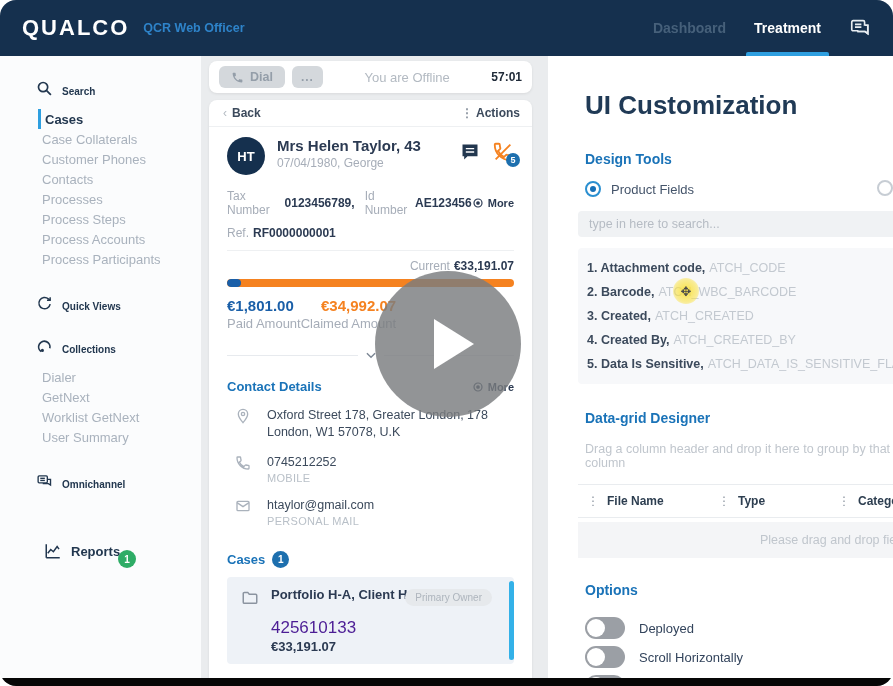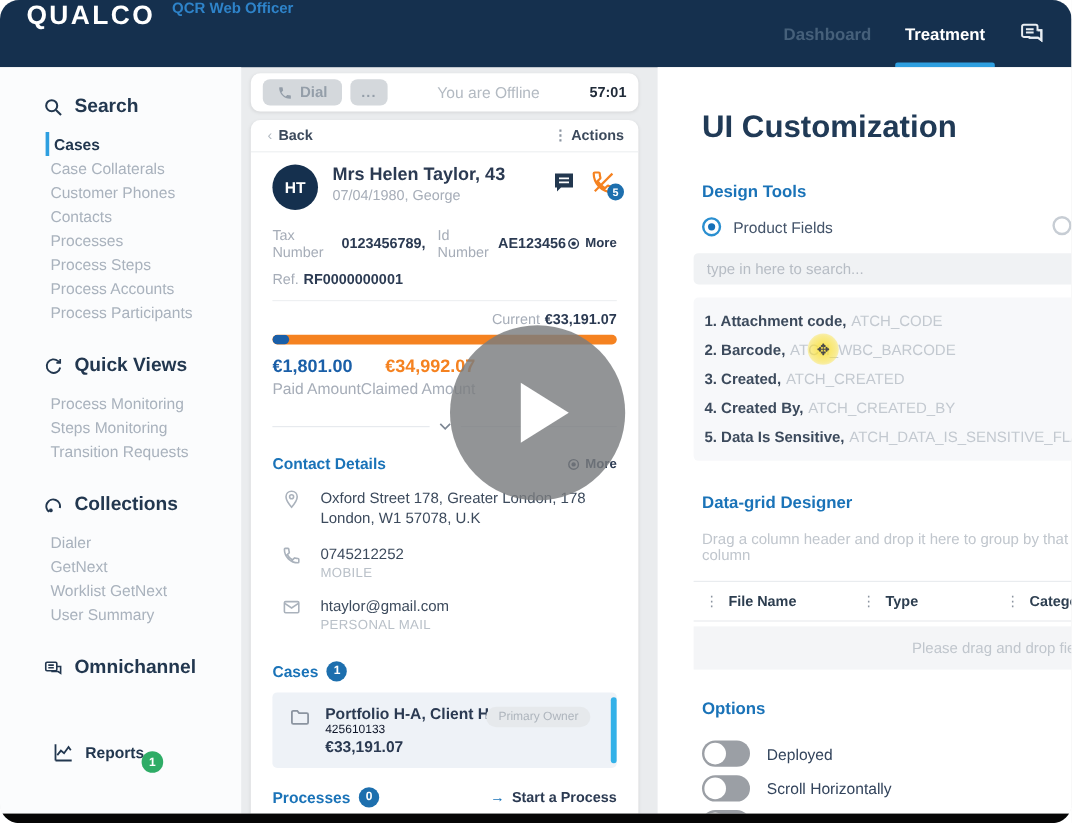--- a/index.html
+++ b/index.html
@@ -1,35 +1,35 @@
 <!DOCTYPE html>
 <html><head>
 <meta charset="utf-8">
 <style>
   html,body{margin:0;padding:0;background:#ffffff;}
   *{box-sizing:border-box;}
   .frame{position:relative;width:893px;height:686px;border-radius:16px;overflow:hidden;
          background:#eaecee;font-family:"Liberation Sans",sans-serif;}
   
   .topbar{position:absolute;top:0;left:0;right:0;height:56px;background:#15304e;
-          display:flex;align-items:flex-start;padding:0 22px;}
+          display:flex;align-items:center;padding:0 22px;}
   .logo{color:#fff;font-size:22px;font-weight:700;letter-spacing:2px;}
   .appname{color:#2e83c9;font-size:12.5px;font-weight:700;margin-left:14px;}
   .topnav{margin-left:auto;display:flex;align-items:center;gap:28px;height:100%;}
   .topnav .nav-item{font-size:14px;font-weight:700;color:#46607a;height:100%;
           display:flex;align-items:center;position:relative;cursor:pointer;}
   .topnav .nav-item.active{color:#ffffff;}
   .topnav .nav-item.active::after{content:"";position:absolute;left:-8px;right:-8px;bottom:0;
           height:4px;background:#2e9fe0;border-radius:2px 2px 0 0;}
   .top-chat{width:22px;height:22px;color:#e8edf2;}
   
   .sidebar{position:absolute;top:56px;left:0;width:201px;bottom:8px;background:#fbfcfd;
            padding-top:24px;overflow:hidden;}
   .side-sec{margin:0 0 26px 36px;}
-  .side-head{display:flex;align-items:center;gap:9px;color:#22374f;font-size:16px;
+  .side-head{display:flex;align-items:flex-end;gap:9px;color:#22374f;font-size:10px;
              font-weight:700;margin-bottom:12px;}
   .side-head svg{width:17px;height:17px;}
   .side-items{margin-left:2px;}
   .side-item{font-size:13px;color:#a9b2bd;padding:2.5px 0 2.5px 4px;cursor:pointer;}
   .side-item.active{color:#22374f;font-weight:700;border-left:3px solid #2e9fe0;padding-left:4px;}
   .reports-row{display:flex;align-items:center;gap:9px;margin:52px 0 0 44px;color:#22374f;
                font-size:13px;font-weight:700;position:relative;cursor:pointer;}
   .reports-row svg{width:18px;height:18px;}
   .green-badge{position:absolute;left:74px;top:8px;width:18px;height:18px;border-radius:50%;
                background:#2eac66;color:#fff;font-size:10px;font-weight:700;display:flex;
@@ -98,21 +98,21 @@
   .ct-main{font-size:12.5px;color:#3c4a5c;line-height:1.35;}
   .ct-sub{font-size:11px;color:#b9c0c8;margin-top:1px;letter-spacing:.3px;}
   .badge-circle{width:17px;height:17px;border-radius:50%;background:#1d6fae;color:#fff;
             font-size:10px;font-weight:700;display:flex;align-items:center;justify-content:center;
             margin-left:7px;}
   .case-row{margin-top:9px;background:#eef2f7;border-radius:4px;display:flex;align-items:flex-start;
             padding:10px 0 10px 14px;position:relative;overflow:hidden;}
   .case-bar{position:absolute;right:0;top:4px;bottom:4px;width:5px;border-radius:3px;background:#33b1e8;}
   .folder-ic{width:18px;height:18px;color:#8b94a0;margin:2px 12px 0 0;}
   .case-name{font-size:13px;font-weight:700;color:#2b3a52;}
-  .case-num{font-size:10px;color:#0f172a;margin-top:1px;}
+  .case-num{font-size:17px;color:#4c1d95;margin-top:16px;}
   .case-amt{font-size:13px;font-weight:700;color:#2b3a52;margin-top:1px;}
   .owner-pill{position:absolute;right:22px;top:12px;background:#e6e9ec;color:#aeb5bd;font-size:10px;
             border-radius:9px;padding:3px 10px;}
   .proc-row{display:flex;align-items:center;margin-top:16px;}
   .start-proc{margin-left:auto;font-size:12px;font-weight:700;color:#2b3a52;cursor:pointer;
             display:flex;align-items:center;gap:6px;}
   .start-proc .arrow{color:#1a73b8;font-weight:400;}
   
   .play-overlay{position:absolute;left:375px;top:271px;width:146px;height:146px;border-radius:50%;
             background:rgba(122,124,127,.82);display:flex;align-items:center;justify-content:center;
@@ -204,25 +204,20 @@
     </div>
 
     <div class="side-sec">
       <div class="side-head">
         <svg viewBox="0 0 24 24" fill="none" stroke="#22374f" stroke-width="2.2">
             <path d="M20 13a8 8 0 1 1-2.5-7.5L20 7"></path>
             <path d="M20 3v4.5h-4.5" stroke-width="2"></path>
           </svg>
         <span>Quick Views</span>
       </div>
-      <div class="side-items">
-        <div class="side-item">Process Monitoring</div>
-        <div class="side-item">Steps Monitoring</div>
-        <div class="side-item">Transition Requests</div>
-      </div>
     </div>
 
     <div class="side-sec">
       <div class="side-head">
         <svg viewBox="0 0 24 24" fill="none" stroke="#22374f" stroke-width="2.4">
             <path d="M19.5 14.5A8 8 0 1 0 7 19"></path>
             <circle cx="9" cy="17.5" r="2.2" fill="#22374f" stroke="none"></circle>
           </svg>
         <span>Collections</span>
       </div>

